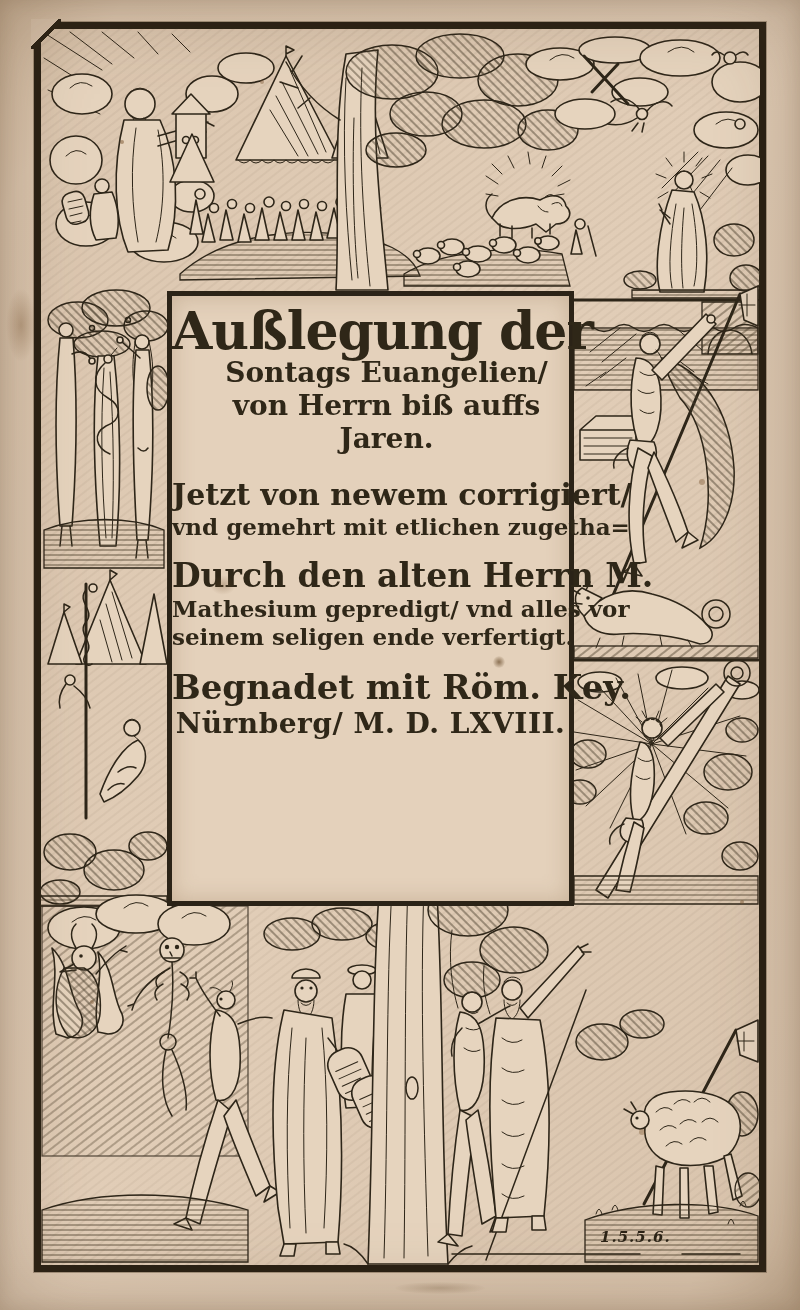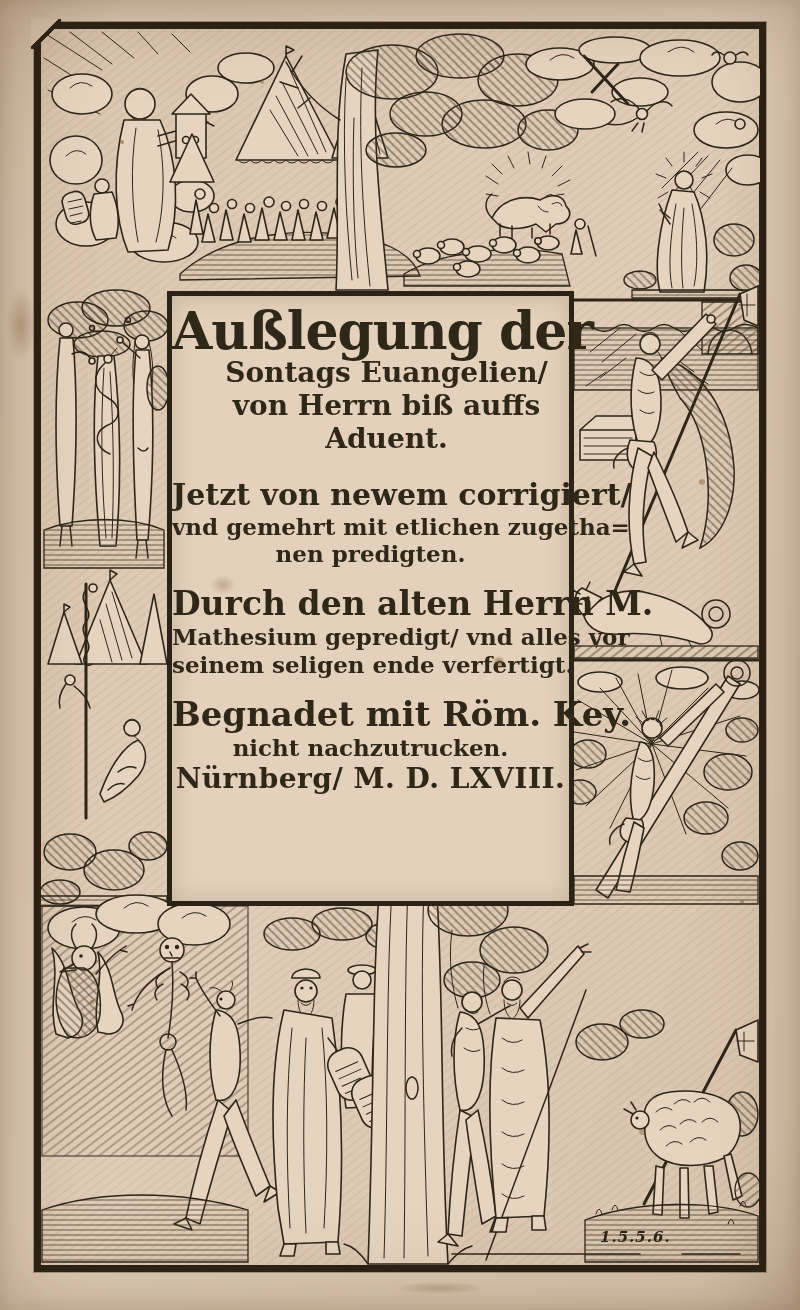--- a/index.html
+++ b/index.html
@@ -406,32 +406,30 @@
       <ellipse class="kh2" cx="708" cy="1162" rx="13" ry="17"></ellipse>
       <path class="k" stroke-width="5" d="M412,1226 H600 M642,1226 H700"></path>
       <text class="inscr" x="560" y="1214">1.5.5.6.</text>
     </g>
   </svg>
 
   <div class="panel">
     <div class="t-head">Außlegung der</div>
     <div class="t-sub">Sontags Euangelien/</div>
     <div class="t-sub">von Herrn biß auffs</div>
-    <div class="t-sub">Aduent.</div>
+    <div class="t-sub">Jaren.</div>
     <div class="gap-a"></div>
     <div class="t-p1">Jetzt von newem corrigiert/</div>
     <div class="t-sm">vnd gemehrt mit etlichen zugetha=</div>
-    <div class="t-sm">nen predigten.</div>
     <div class="gap-b"></div>
     <div class="t-p2">Durch den alten Herrn M.</div>
     <div class="t-sm">Mathesium gepredigt/ vnd alles vor</div>
     <div class="t-sm">seinem seligen ende verfertigt.</div>
     <div class="gap-b"></div>
     <div class="t-p3">Begnadet mit Röm. Key.</div>
-    <div class="t-sm">nicht nachzutrucken.</div>
     <div class="t-imprint">Nürnberg/ M. D. LXVIII.</div>
   </div>
 
   <div class="stain s1"></div>
   <div class="stain s2"></div>
   <div class="stain s3"></div>
   <div class="stain s4"></div>
   <div class="fox"></div>
   <div class="vignette"></div>
 </div>

